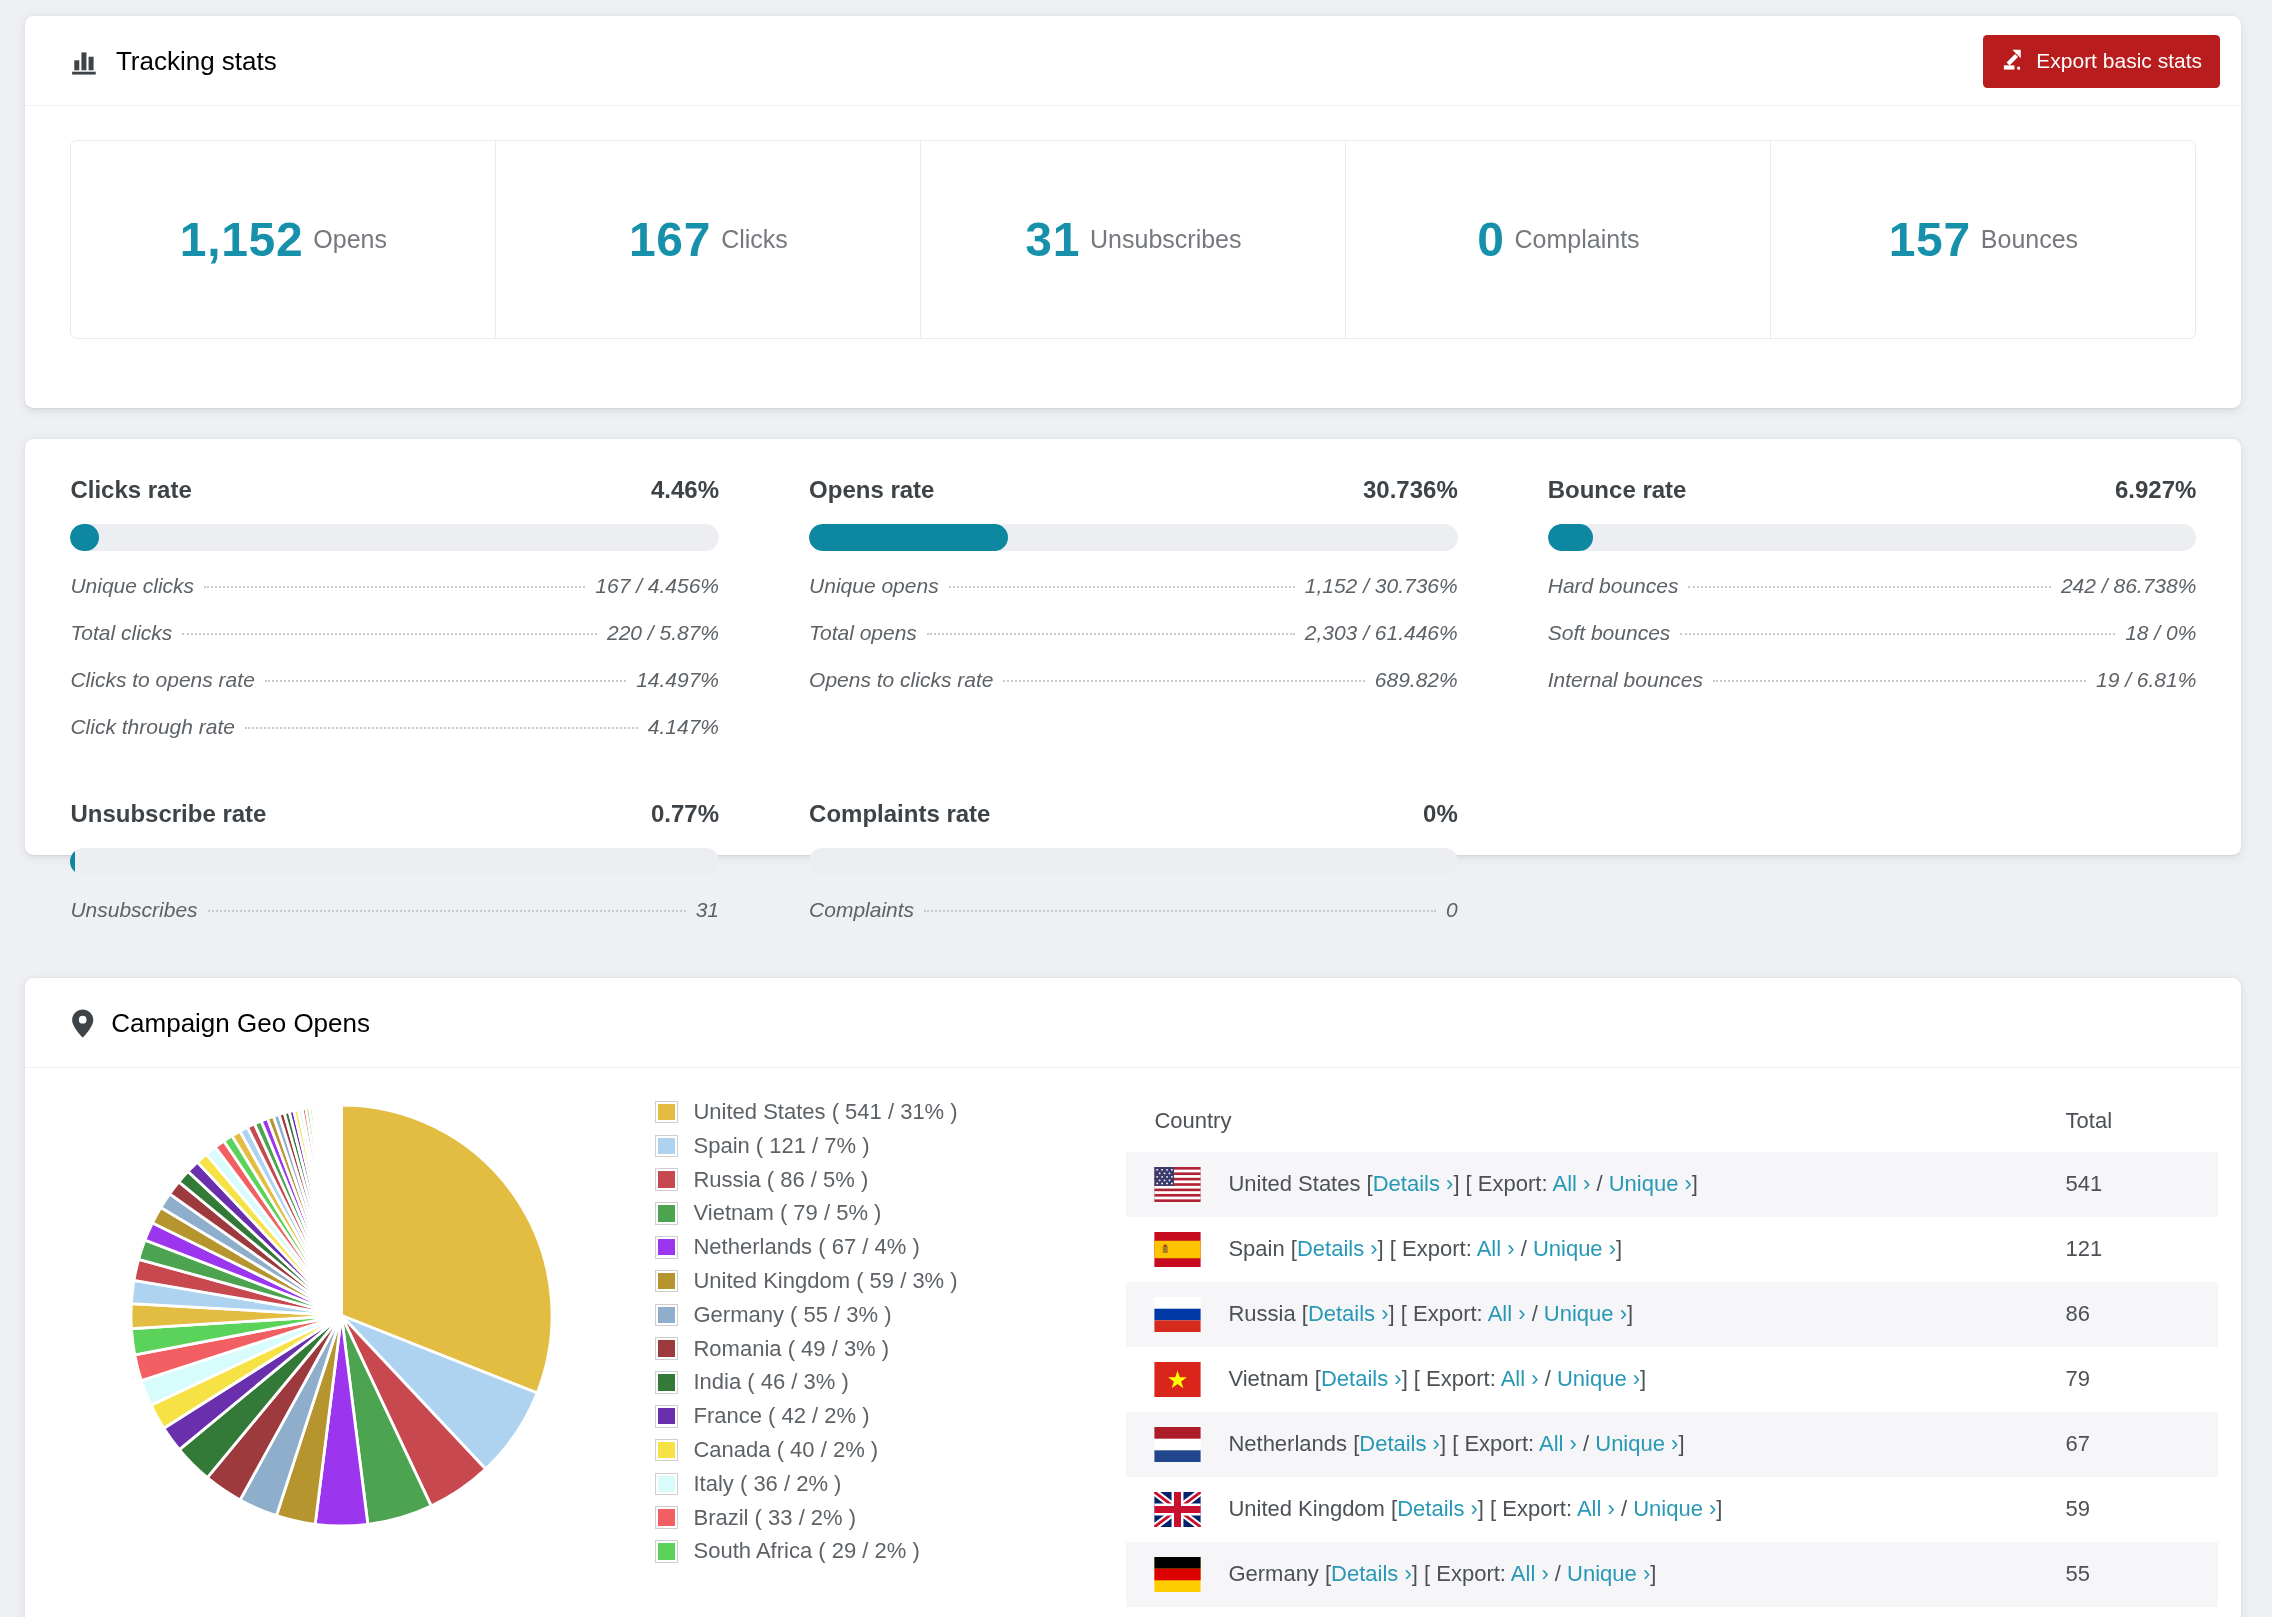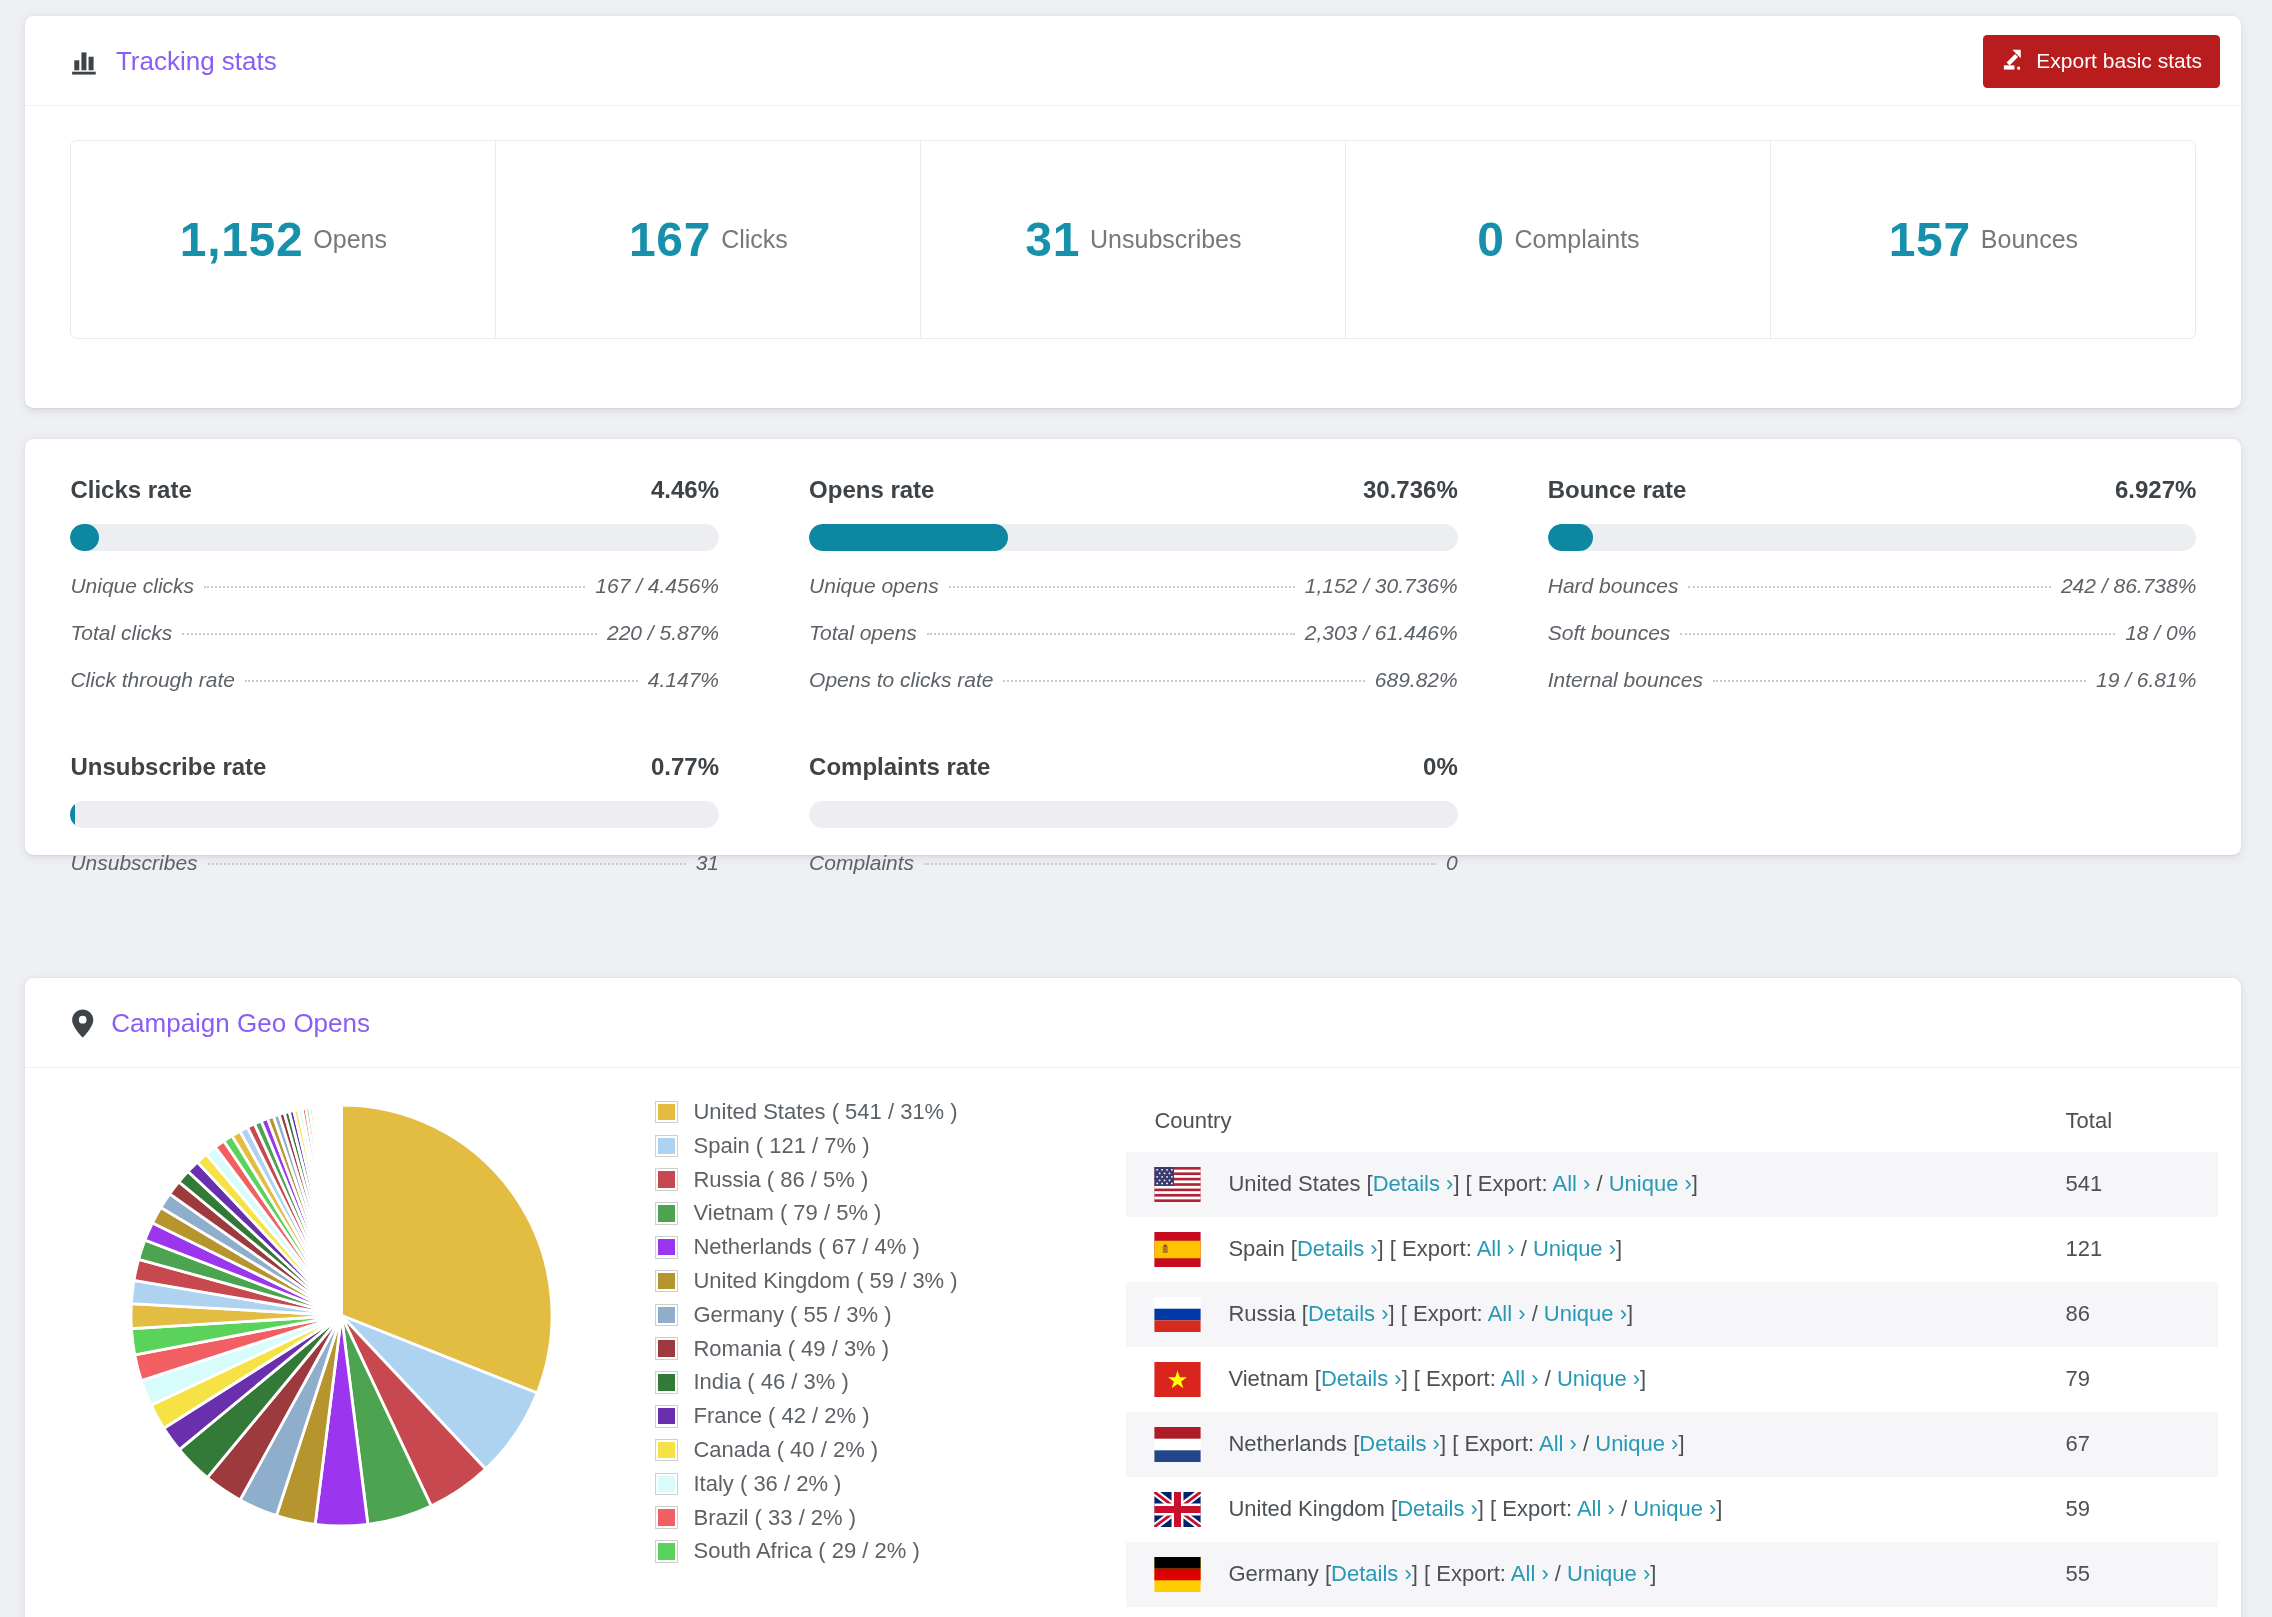--- a/index.html
+++ b/index.html
@@ -13,21 +13,21 @@
     box-shadow:0 2.8px 10px rgba(45,55,70,.10), 0 0.7px 2.1px rgba(45,55,70,.08);
   }
   #card-tracking { top:15.5px;  height:392px; }
   #card-rates    { top:439px; height:416px; }
   #card-geo      { top:978px; height:750px; overflow:hidden; }
 
   .card-header {
     display:flex; align-items:center; justify-content:space-between;
     padding:21px 21px 18.4px 45px; border-bottom:1.4px solid #f1f1f2; height:90px;
   }
-  .card-title { display:flex; align-items:center; gap:15.5px; font-size:26px; color:#8b5cf6; }
+  .card-title { display:flex; align-items:center; gap:15.5px; font-size:26px; color:#000000; }
   .card-title svg { display:block; }
 
   .btn-export {
     display:flex; align-items:center; gap:11.3px; background:#b91c1c; color:#ffffff;
     border:none; font-family:inherit; font-size:21px; padding:12px 18.4px; border-radius:4.2px; cursor:pointer;
   }
 
   
   .stats-box {
     margin:34px 45px 0; border:1.4px solid #e9eaee; border-radius:7px; display:flex; height:199px;
@@ -143,20 +143,25 @@
         <div class="rate-rows">
           <div class="rate-row">
             <span class="rl">Unique clicks</span>
             <span class="leader"></span>
             <span class="rv">167 / 4.456%</span>
           </div>
           <div class="rate-row">
             <span class="rl">Total clicks</span>
             <span class="leader"></span>
             <span class="rv">220 / 5.87%</span>
+          </div>
+          <div class="rate-row">
+            <span class="rl">Clicks to opens rate</span>
+            <span class="leader"></span>
+            <span class="rv">14.497%</span>
           </div>
           <div class="rate-row">
             <span class="rl">Click through rate</span>
             <span class="leader"></span>
             <span class="rv">4.147%</span>
           </div>
         </div>
       </div>
       <div class="rate-section">
         <div class="rate-head">

